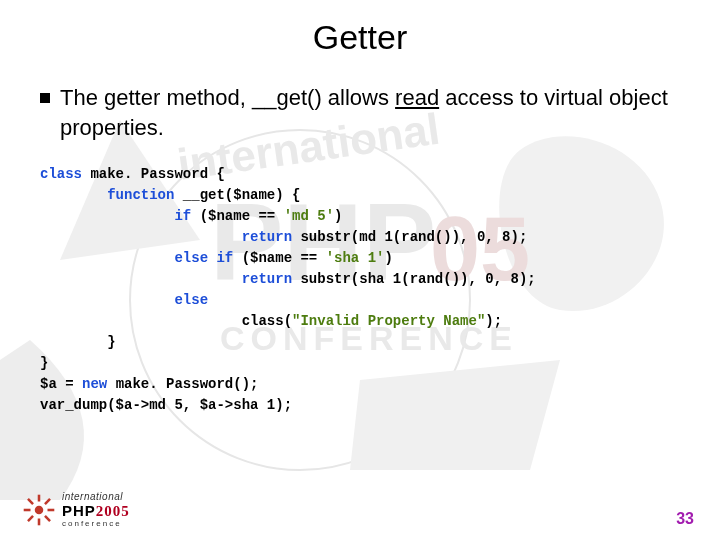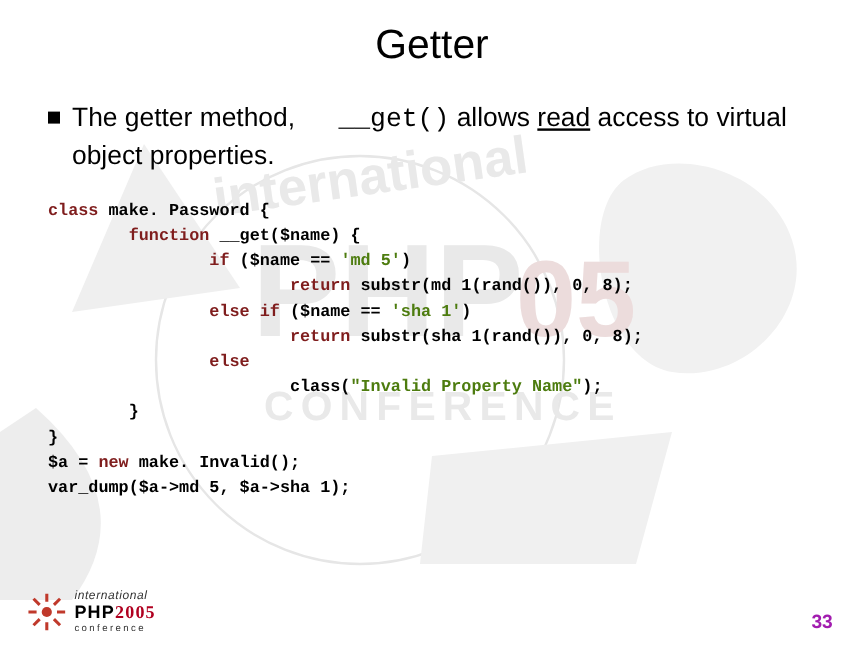--- a/index.html
+++ b/index.html
@@ -40,31 +40,31 @@
     margin-bottom: 22px;
     line-height: 1.35;
   }
   .bullet-square {
     width: 10px;
     height: 10px;
     background: #000;
     flex: 0 0 10px;
     margin-top: 10px;
   }
-  .desc .mono { font-family: Liberation Mono, monospace; margin-left: 30px; }
+  .desc .mono { font-family: Liberation Sans, sans-serif; }
   .desc .ul { text-decoration: underline; margin-top: 16px; }
   .code {
     font-family: "Courier New", monospace;
     font-size: 14px;
     line-height: 1.5;
     white-space: pre;
     color: #000;
     font-weight: bold;
   }
-  .code .kw { color: #7f1d1d; }
+  .code .kw { color: #1d4ed8; }
   .code .str { color: #4d7c0f; }
   .footer {
     position: absolute;
     left: 0;
     right: 0;
     bottom: 12px;
     display: flex;
     justify-content: space-between;
     align-items: flex-end;
     padding: 0 26px 0 22px;
@@ -129,21 +129,21 @@
   <div class="code"><span class="kw">class</span><span> make. Password {</span>
 <span class="kw">        function</span><span> __get($name) {</span>
 <span class="kw">                if</span><span> ($name == </span><span class="str">'md 5'</span><span>)</span>
 <span class="kw">                        return</span><span> substr(md 1(rand()), 0, 8);</span>
 <span class="kw">                else if</span><span> ($name == </span><span class="str">'sha 1'</span><span>)</span>
 <span class="kw">                        return</span><span> substr(sha 1(rand()), 0, 8);</span>
 <span class="kw">                else</span>
 <span>                        class(</span><span class="str">"Invalid Property Name"</span><span>);</span>
 <span>        }</span>
 <span>}</span>
-<span>$a = </span><span class="kw">new</span><span> make. Invalid();</span>
+<span>$a = </span><span class="kw">new</span><span> make. Password();</span>
 <span>var_dump($a-&gt;md 5, $a-&gt;sha 1);</span></div>
 
   <div class="footer">
     <div class="logo">
       <svg class="logo-burst" viewBox="0 0 40 40">
         <g fill="#c0392b">
           <circle cx="20" cy="20" r="5"></circle>
           <g stroke="#c0392b" stroke-width="3">
             <line x1="20" y1="2" x2="20" y2="10"></line>
             <line x1="20" y1="30" x2="20" y2="38"></line>

